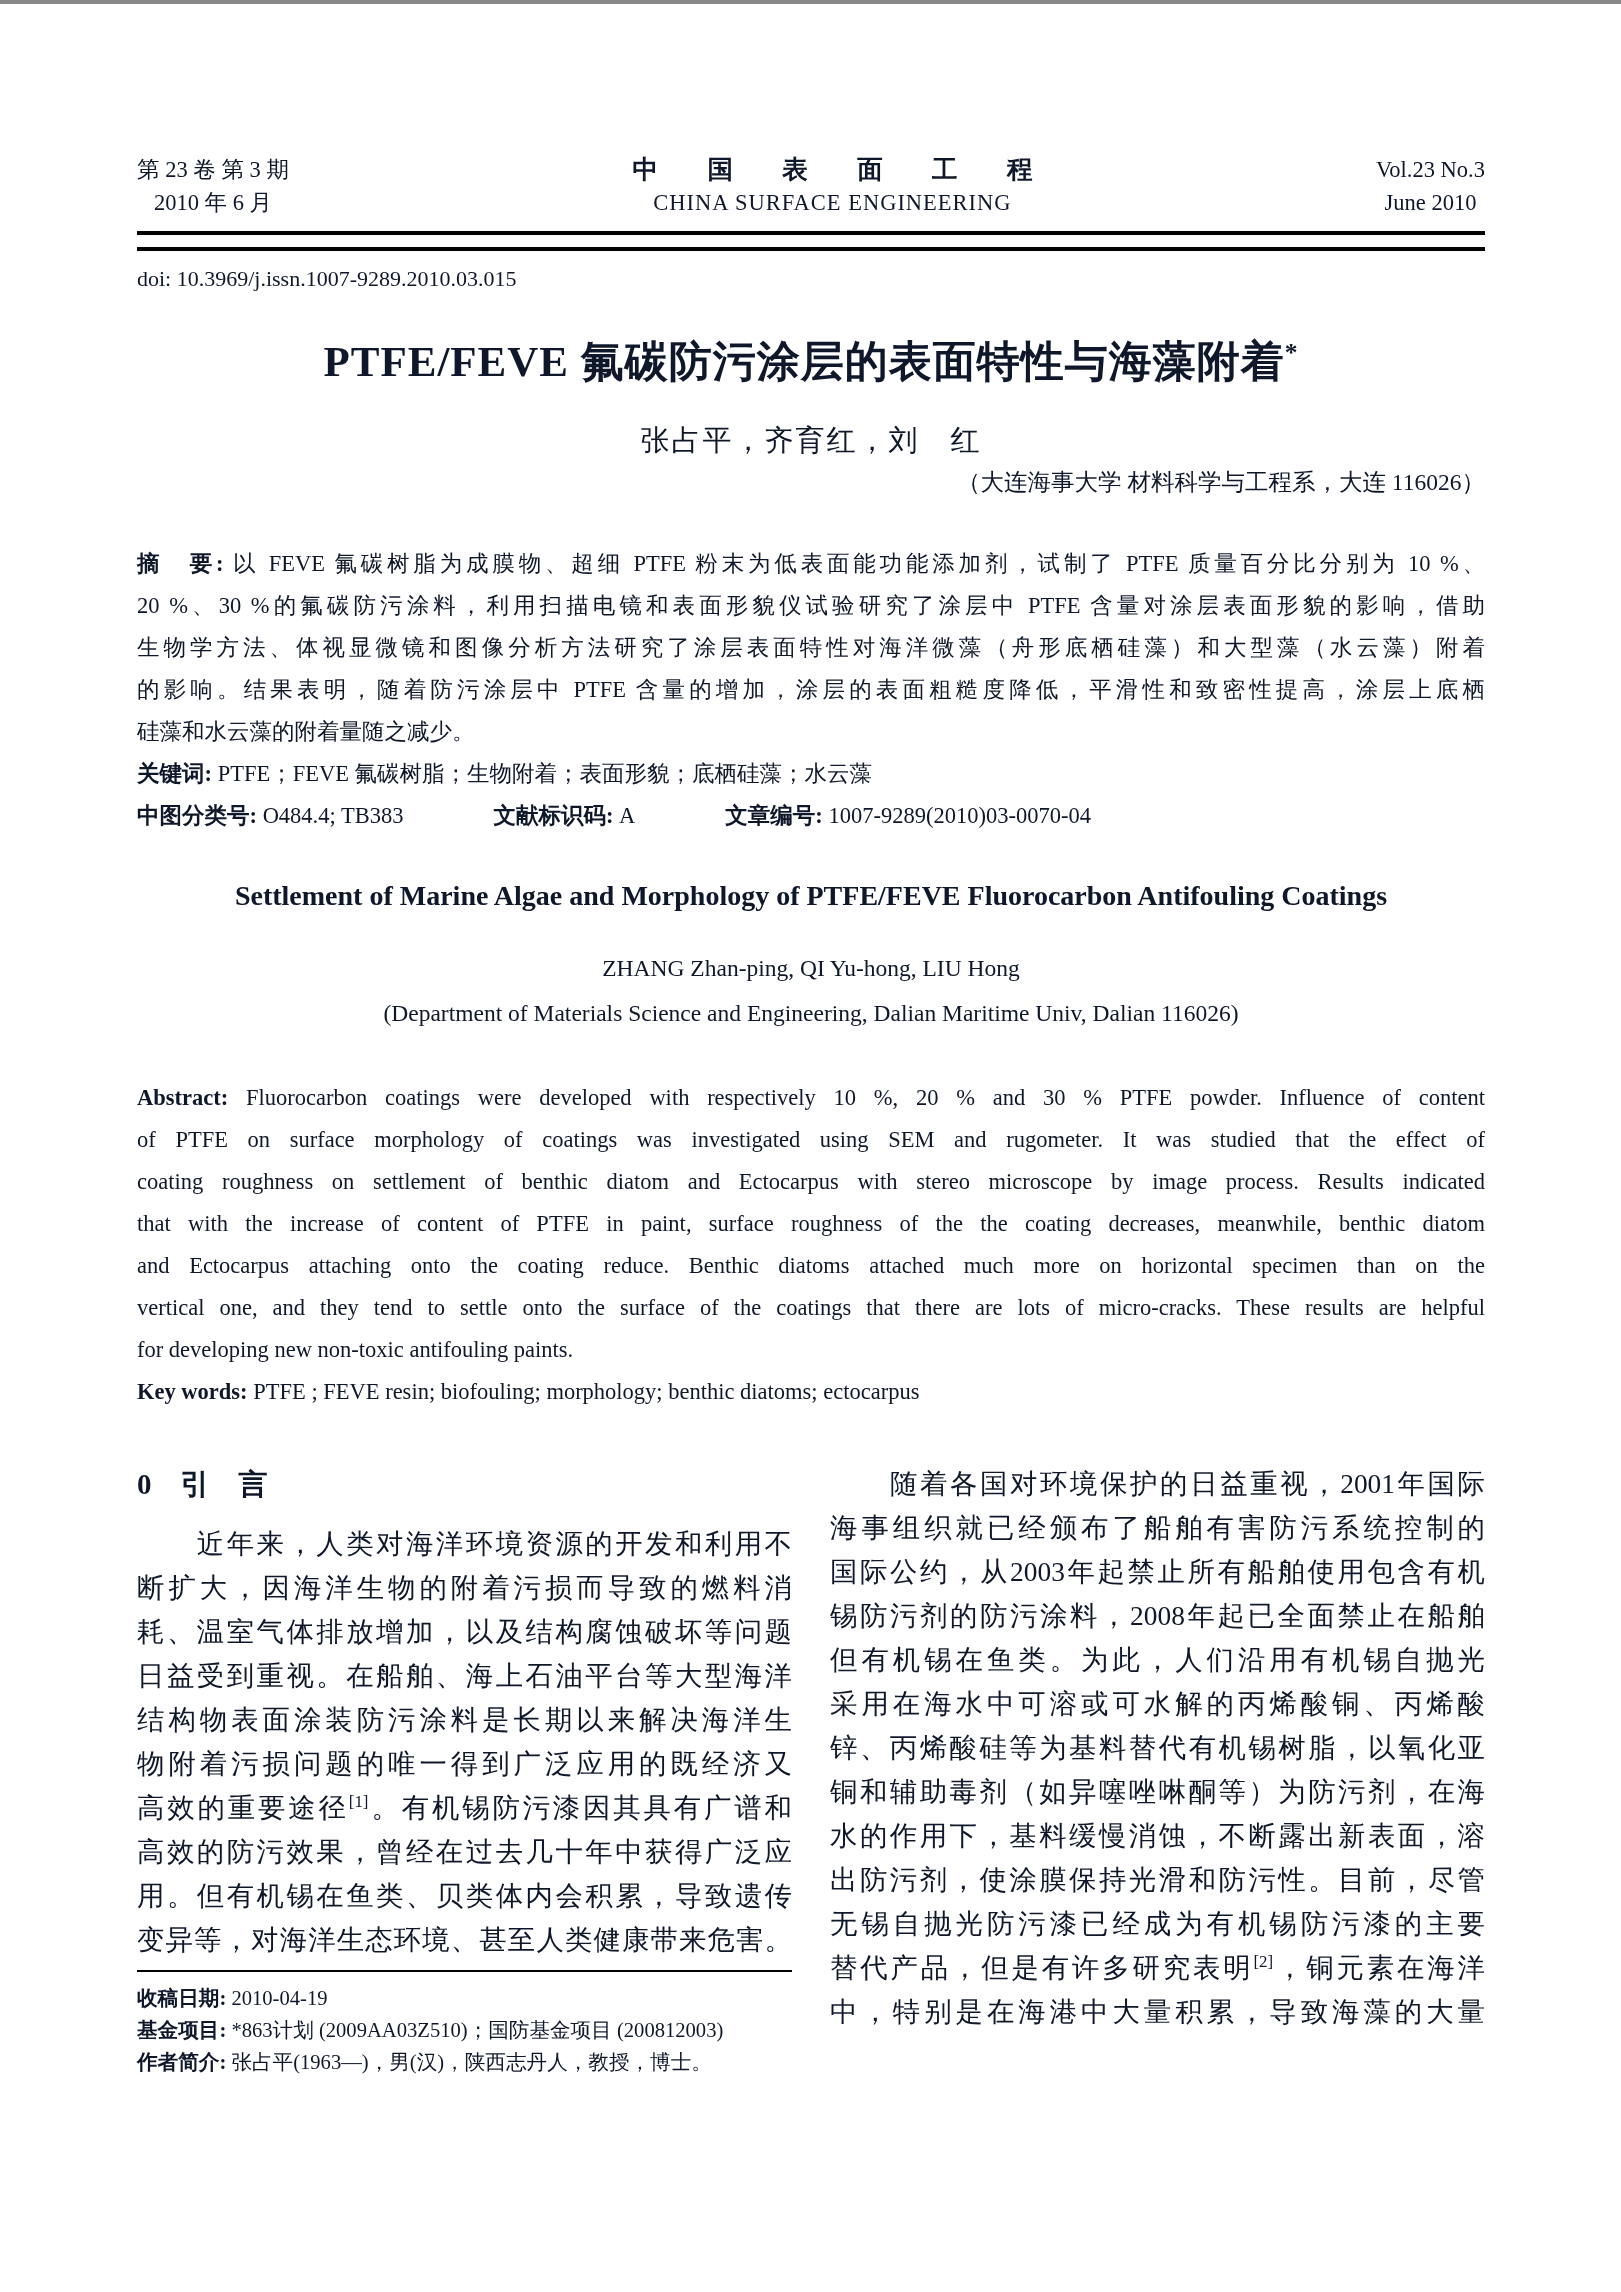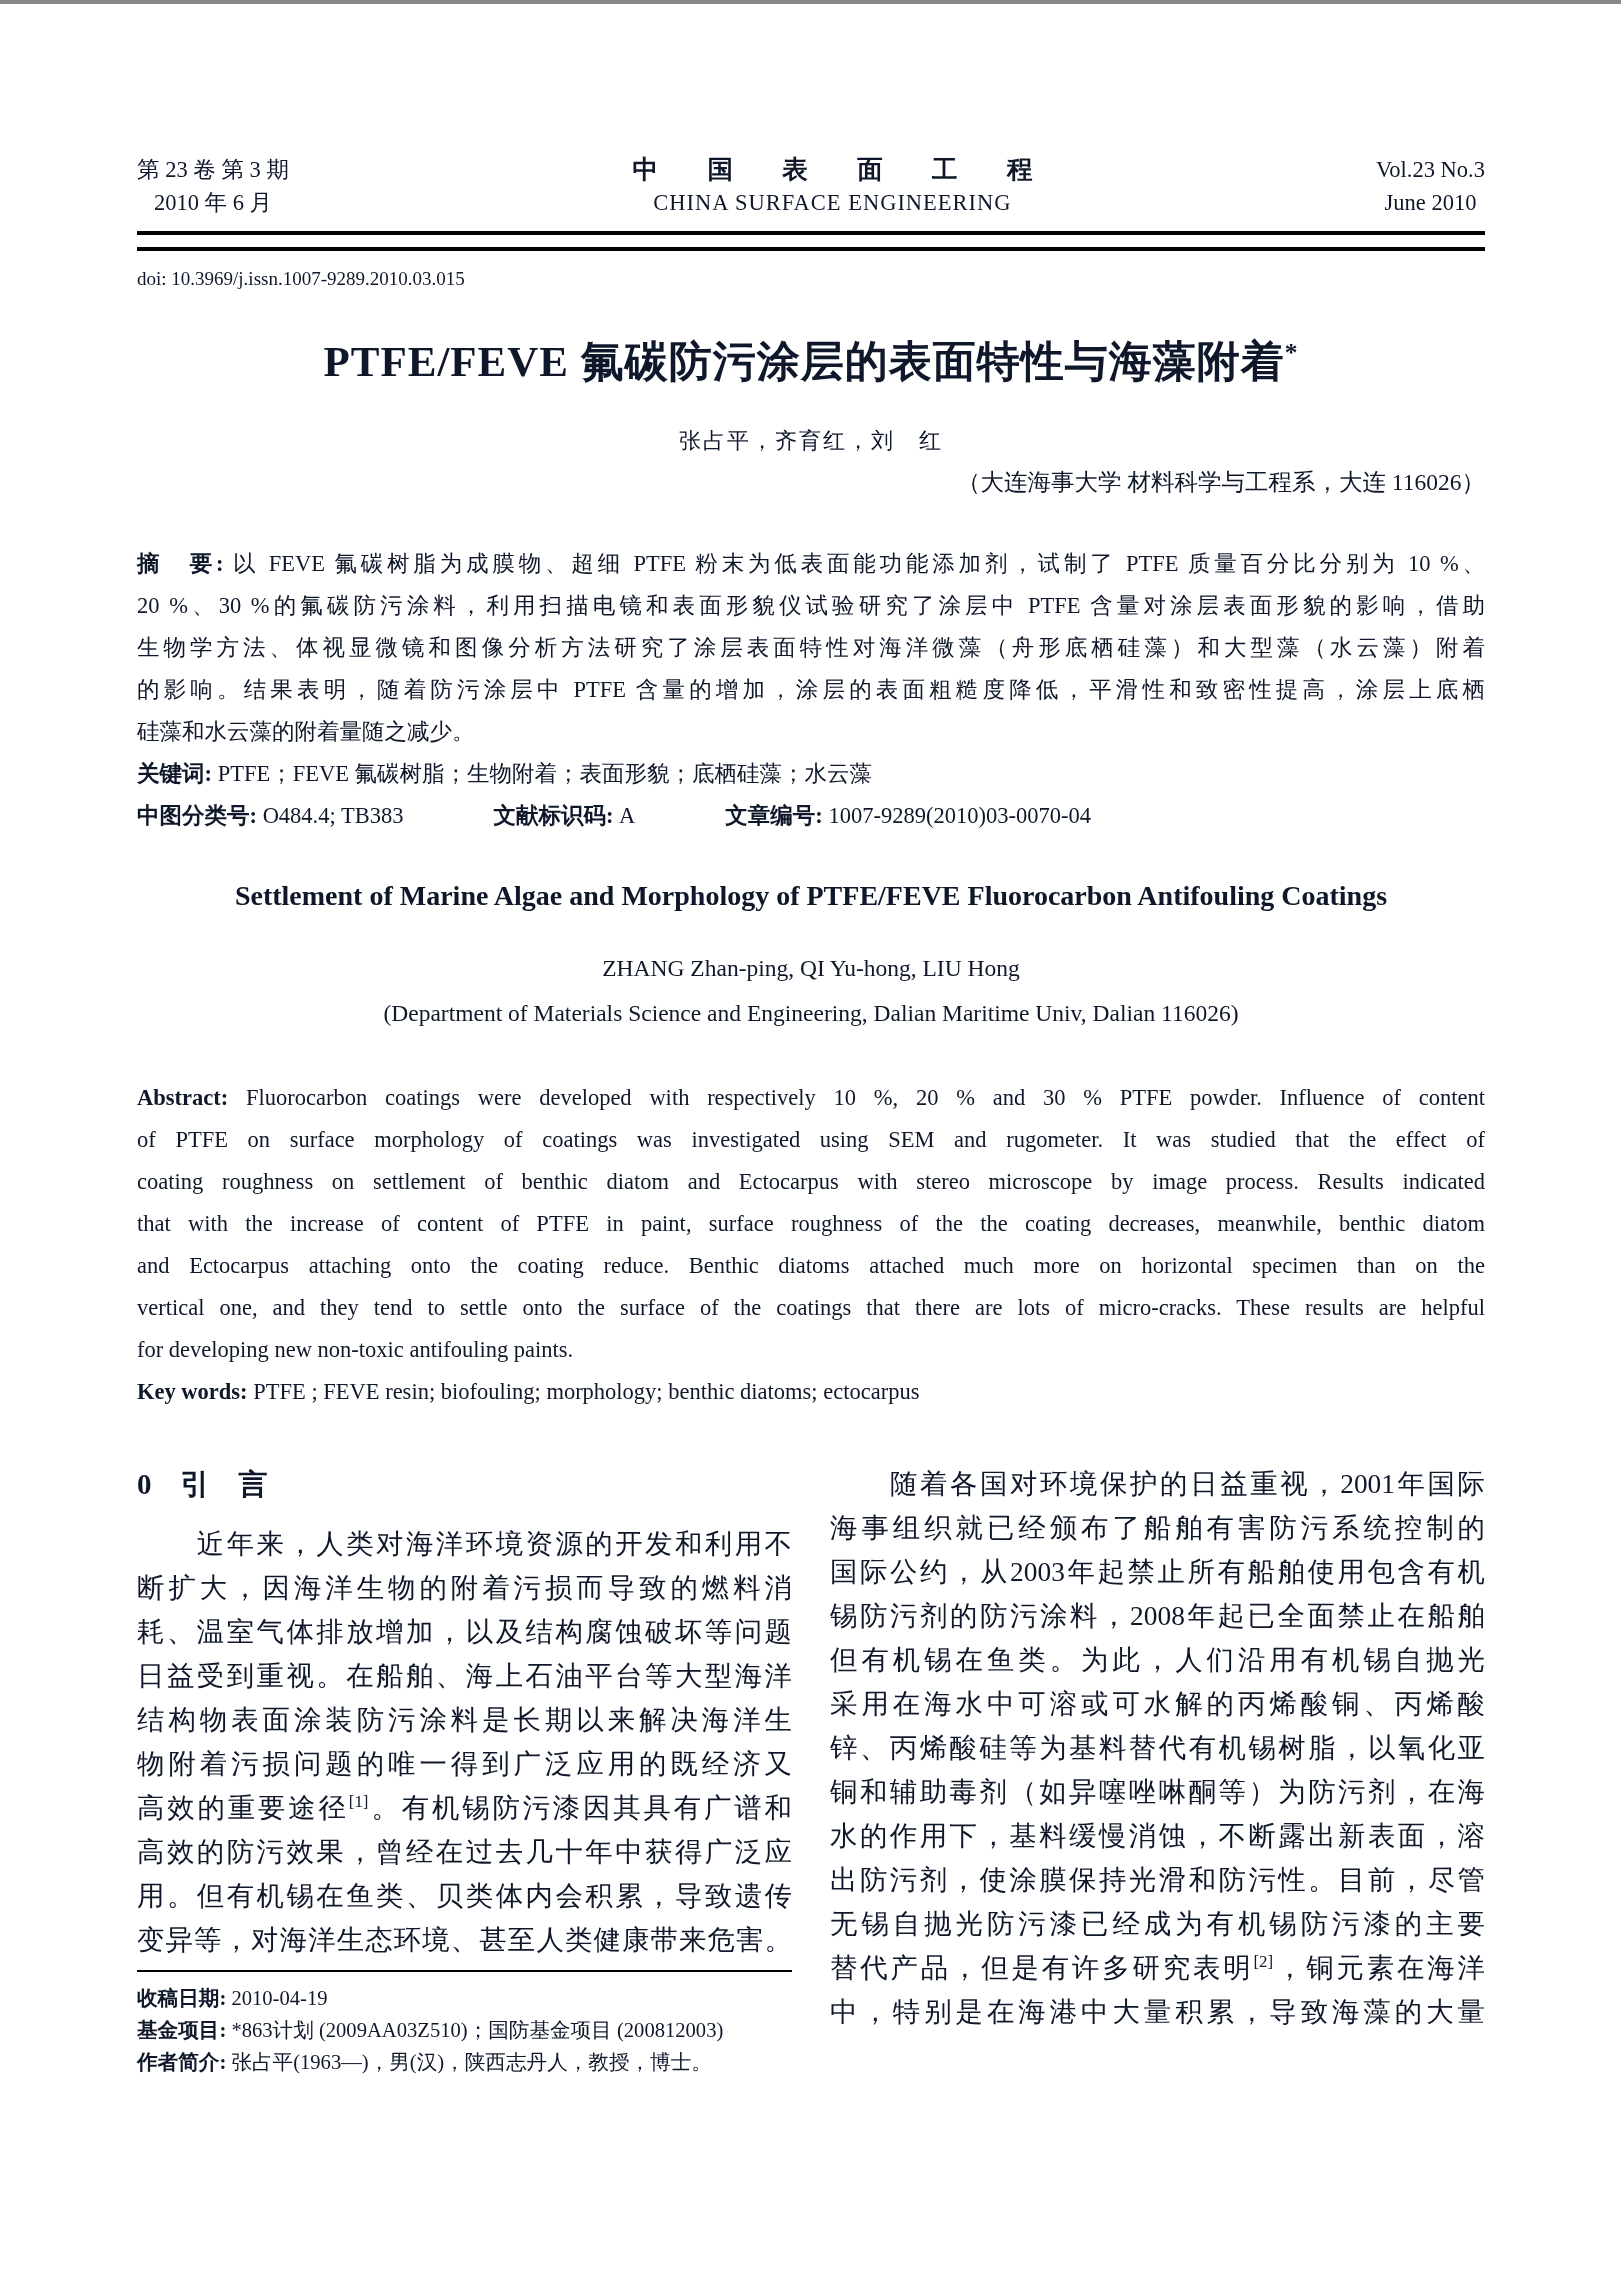--- a/index.html
+++ b/index.html
@@ -19,26 +19,26 @@
 
   
   .jheader{display:flex;justify-content:space-between;align-items:flex-start;}
   .jheader .cell{text-align:center;}
   .hl1{font-size:22.5px;line-height:33px;white-space:nowrap;}
   .hl2{font-size:22.5px;line-height:33px;white-space:nowrap;}
   .jcn{font-size:25.5px;font-weight:bold;word-spacing:43px;line-height:33px;white-space:nowrap;}
   .jen{font-size:22.5px;line-height:33px;letter-spacing:1px;white-space:nowrap;}
   .dblrule{margin-top:11.8px;height:12.7px;border-top:4.9px solid #000;border-bottom:4.9px solid #000;}
 
-  .doi{margin-top:13.7px;font-size:19px;line-height:27.4px;}
+  .doi{margin-top:13.7px;font-size:22px;line-height:27.4px;}
 
   
   .cn-title{margin-top:39px;text-align:center;font-size:43px;font-weight:bold;line-height:59px;letter-spacing:1px;}
   .cn-title sup{font-size:25.5px;}
-  .cn-authors{margin-top:29px;text-align:center;font-size:22px;line-height:41px;letter-spacing:2px;}
+  .cn-authors{margin-top:29px;text-align:center;font-size:29px;line-height:41px;letter-spacing:2px;}
   .cn-affil{margin-top:5.9px;text-align:right;font-size:23.5px;line-height:33px;}
 
   
   .jlines .tline{
     font-size:22.5px;line-height:42px;
     text-align:justify;text-align-last:justify;
   }
   .jlines .tline:last-child{text-align-last:left;}
   .cn-abstract{margin-top:44px;}
   .kwline{font-size:22.5px;line-height:42px;}

